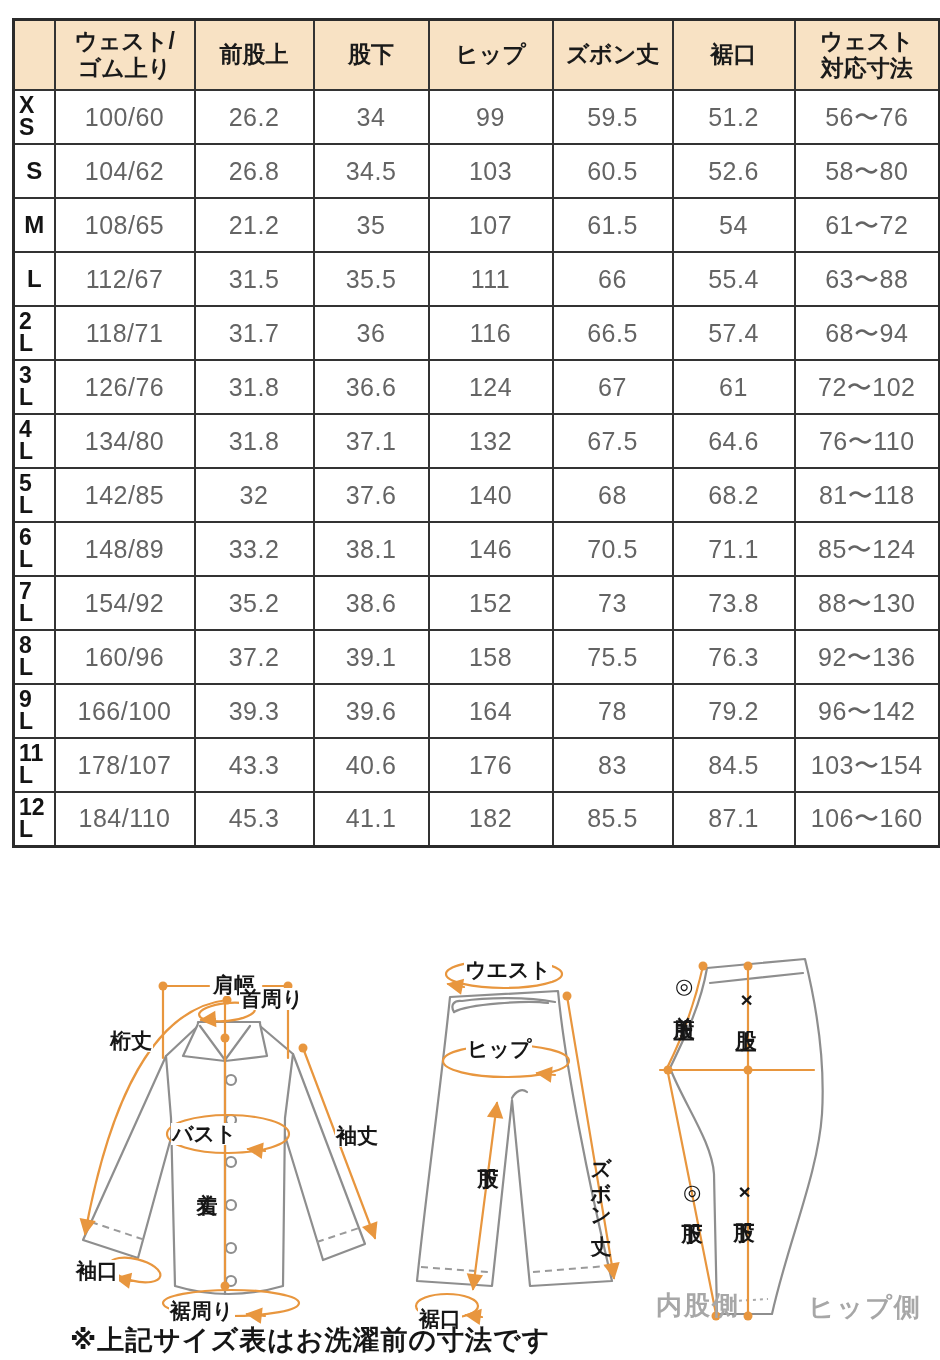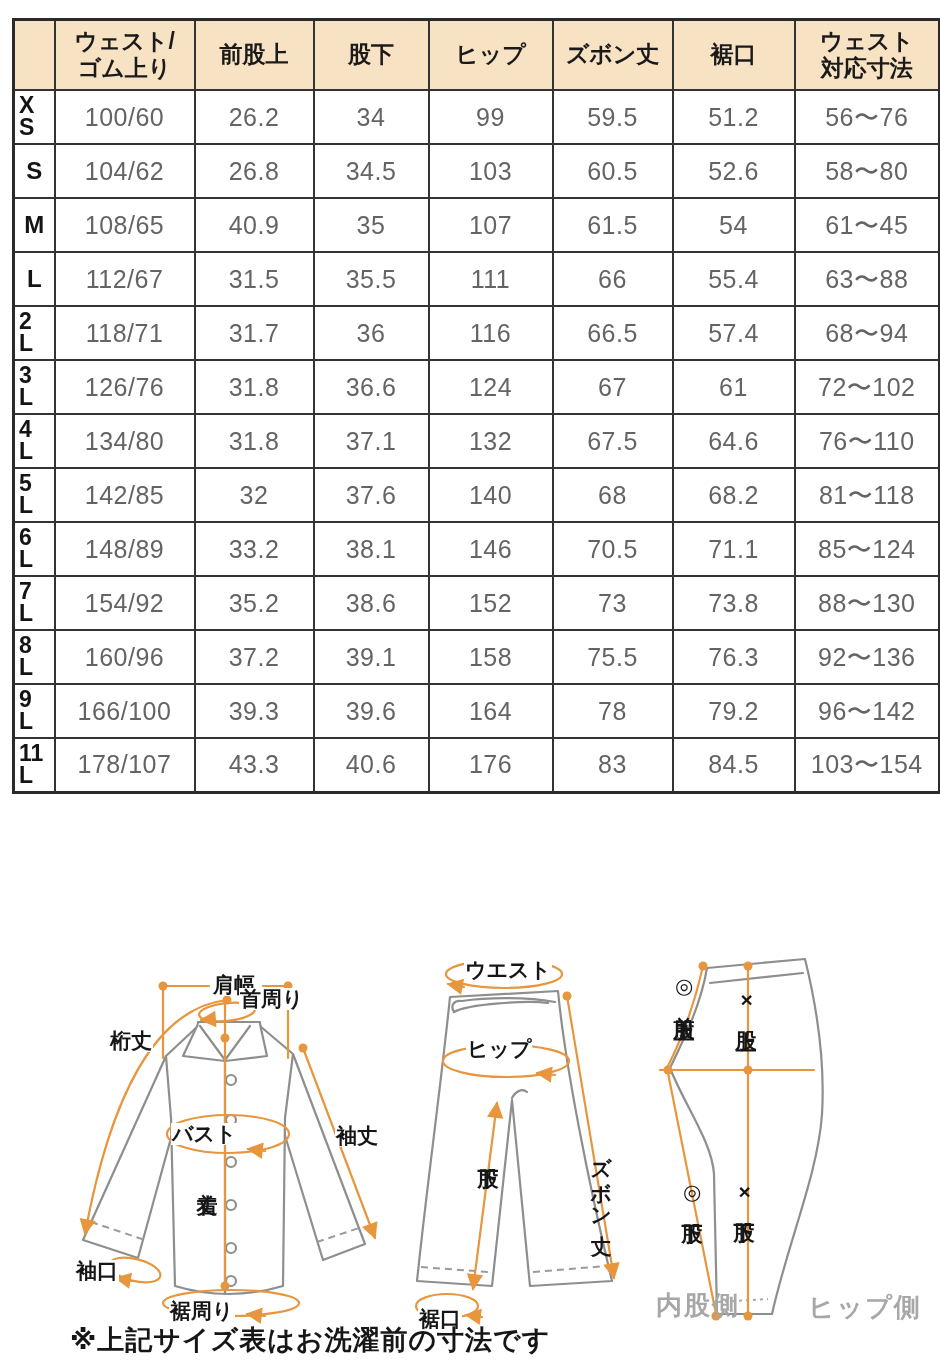--- a/index.html
+++ b/index.html
@@ -100,26 +100,26 @@
           <td>26.8</td>
           <td>34.5</td>
           <td>103</td>
           <td>60.5</td>
           <td>52.6</td>
           <td>58〜80</td>
         </tr>
         <tr>
           <th>M</th>
           <td>108/65</td>
-          <td>40.9</td>
+          <td>21.2</td>
           <td>35</td>
           <td>107</td>
           <td>61.5</td>
           <td>54</td>
-          <td>61〜45</td>
+          <td>61〜72</td>
         </tr>
         <tr>
           <th>L</th>
           <td>112/67</td>
           <td>31.5</td>
           <td>35.5</td>
           <td>111</td>
           <td>66</td>
           <td>55.4</td>
           <td>63〜88</td>
@@ -215,20 +215,31 @@
         <tr>
           <th class="stacked">11
 L</th>
           <td>178/107</td>
           <td>43.3</td>
           <td>40.6</td>
           <td>176</td>
           <td>83</td>
           <td>84.5</td>
           <td>103〜154</td>
+        </tr>
+        <tr>
+          <th class="stacked">12
+L</th>
+          <td>184/110</td>
+          <td>45.3</td>
+          <td>41.1</td>
+          <td>182</td>
+          <td>85.5</td>
+          <td>87.1</td>
+          <td>106〜160</td>
         </tr>
       </tbody>
   </table>
 
   <div class="diagram" style="left:35px;top:948px;width:385px;height:390px;">
     <svg width="385" height="390" viewBox="0 0 385 390">
       <defs>
         <marker id="ah" viewBox="0 0 12 12" refX="10" refY="6" markerWidth="9" markerHeight="9" orient="auto-start-reverse">
           <path d="M1,1 L11,6 L1,11 Z" fill="#e8963e"></path>
         </marker>

